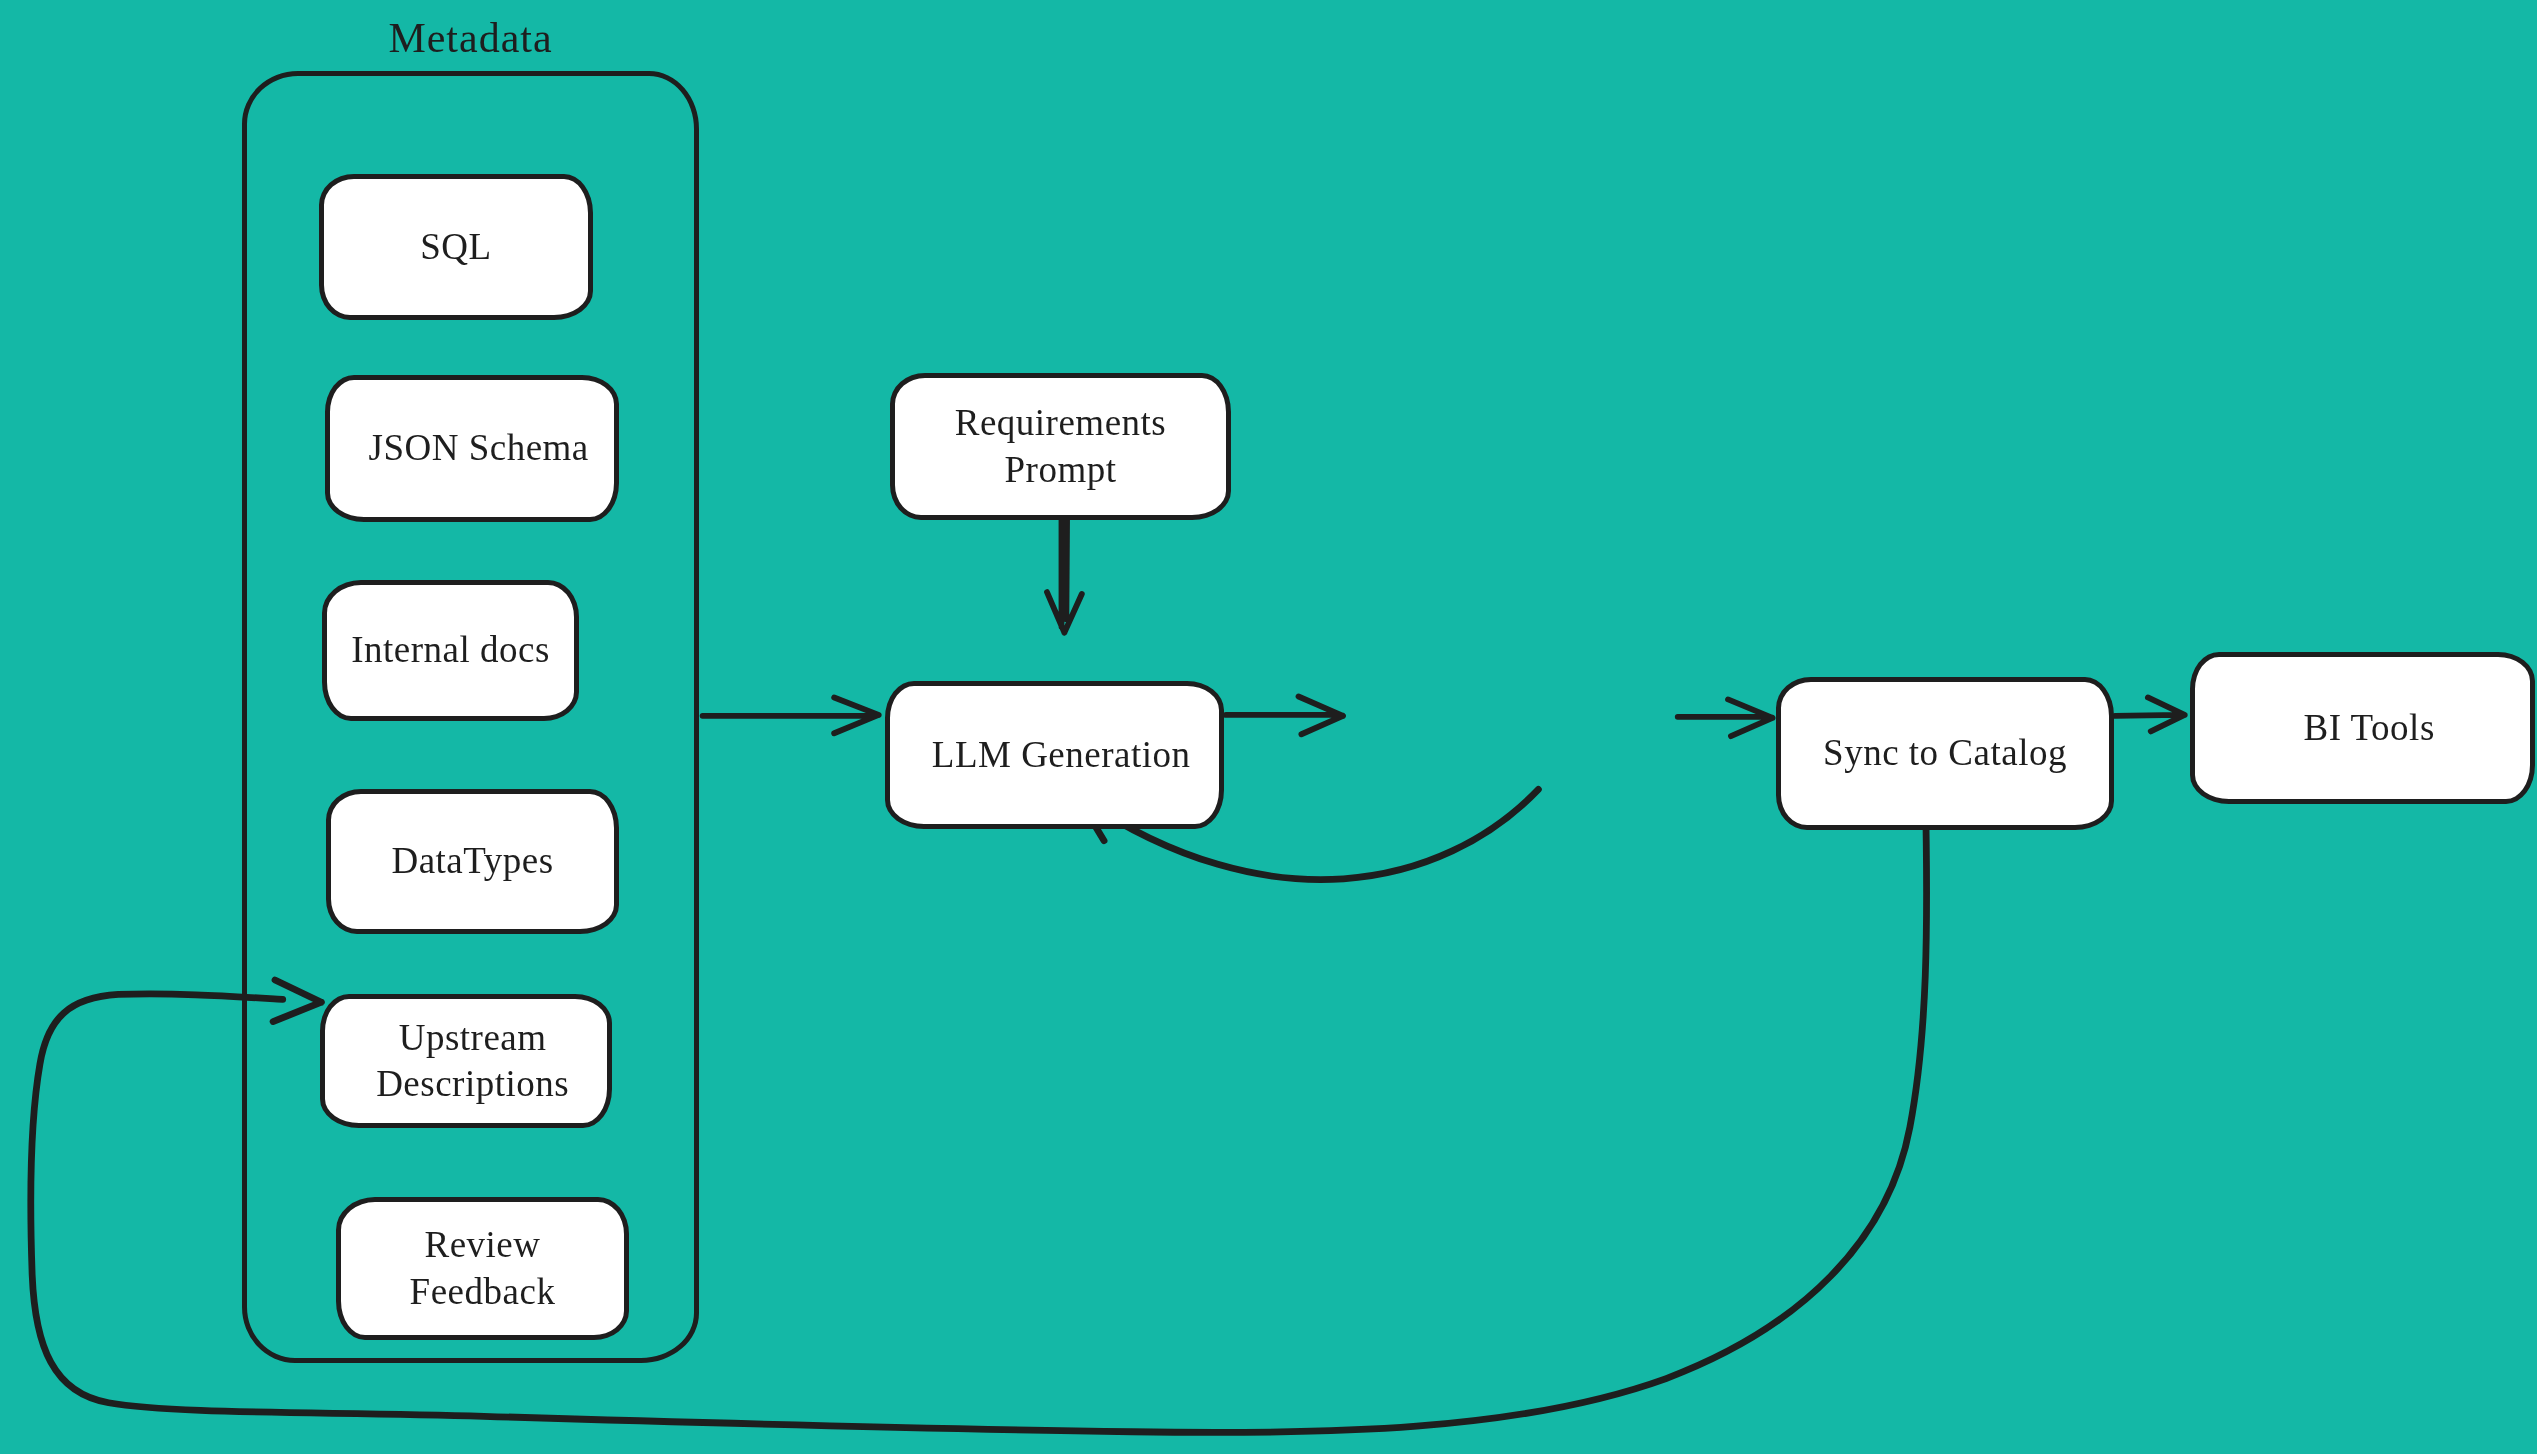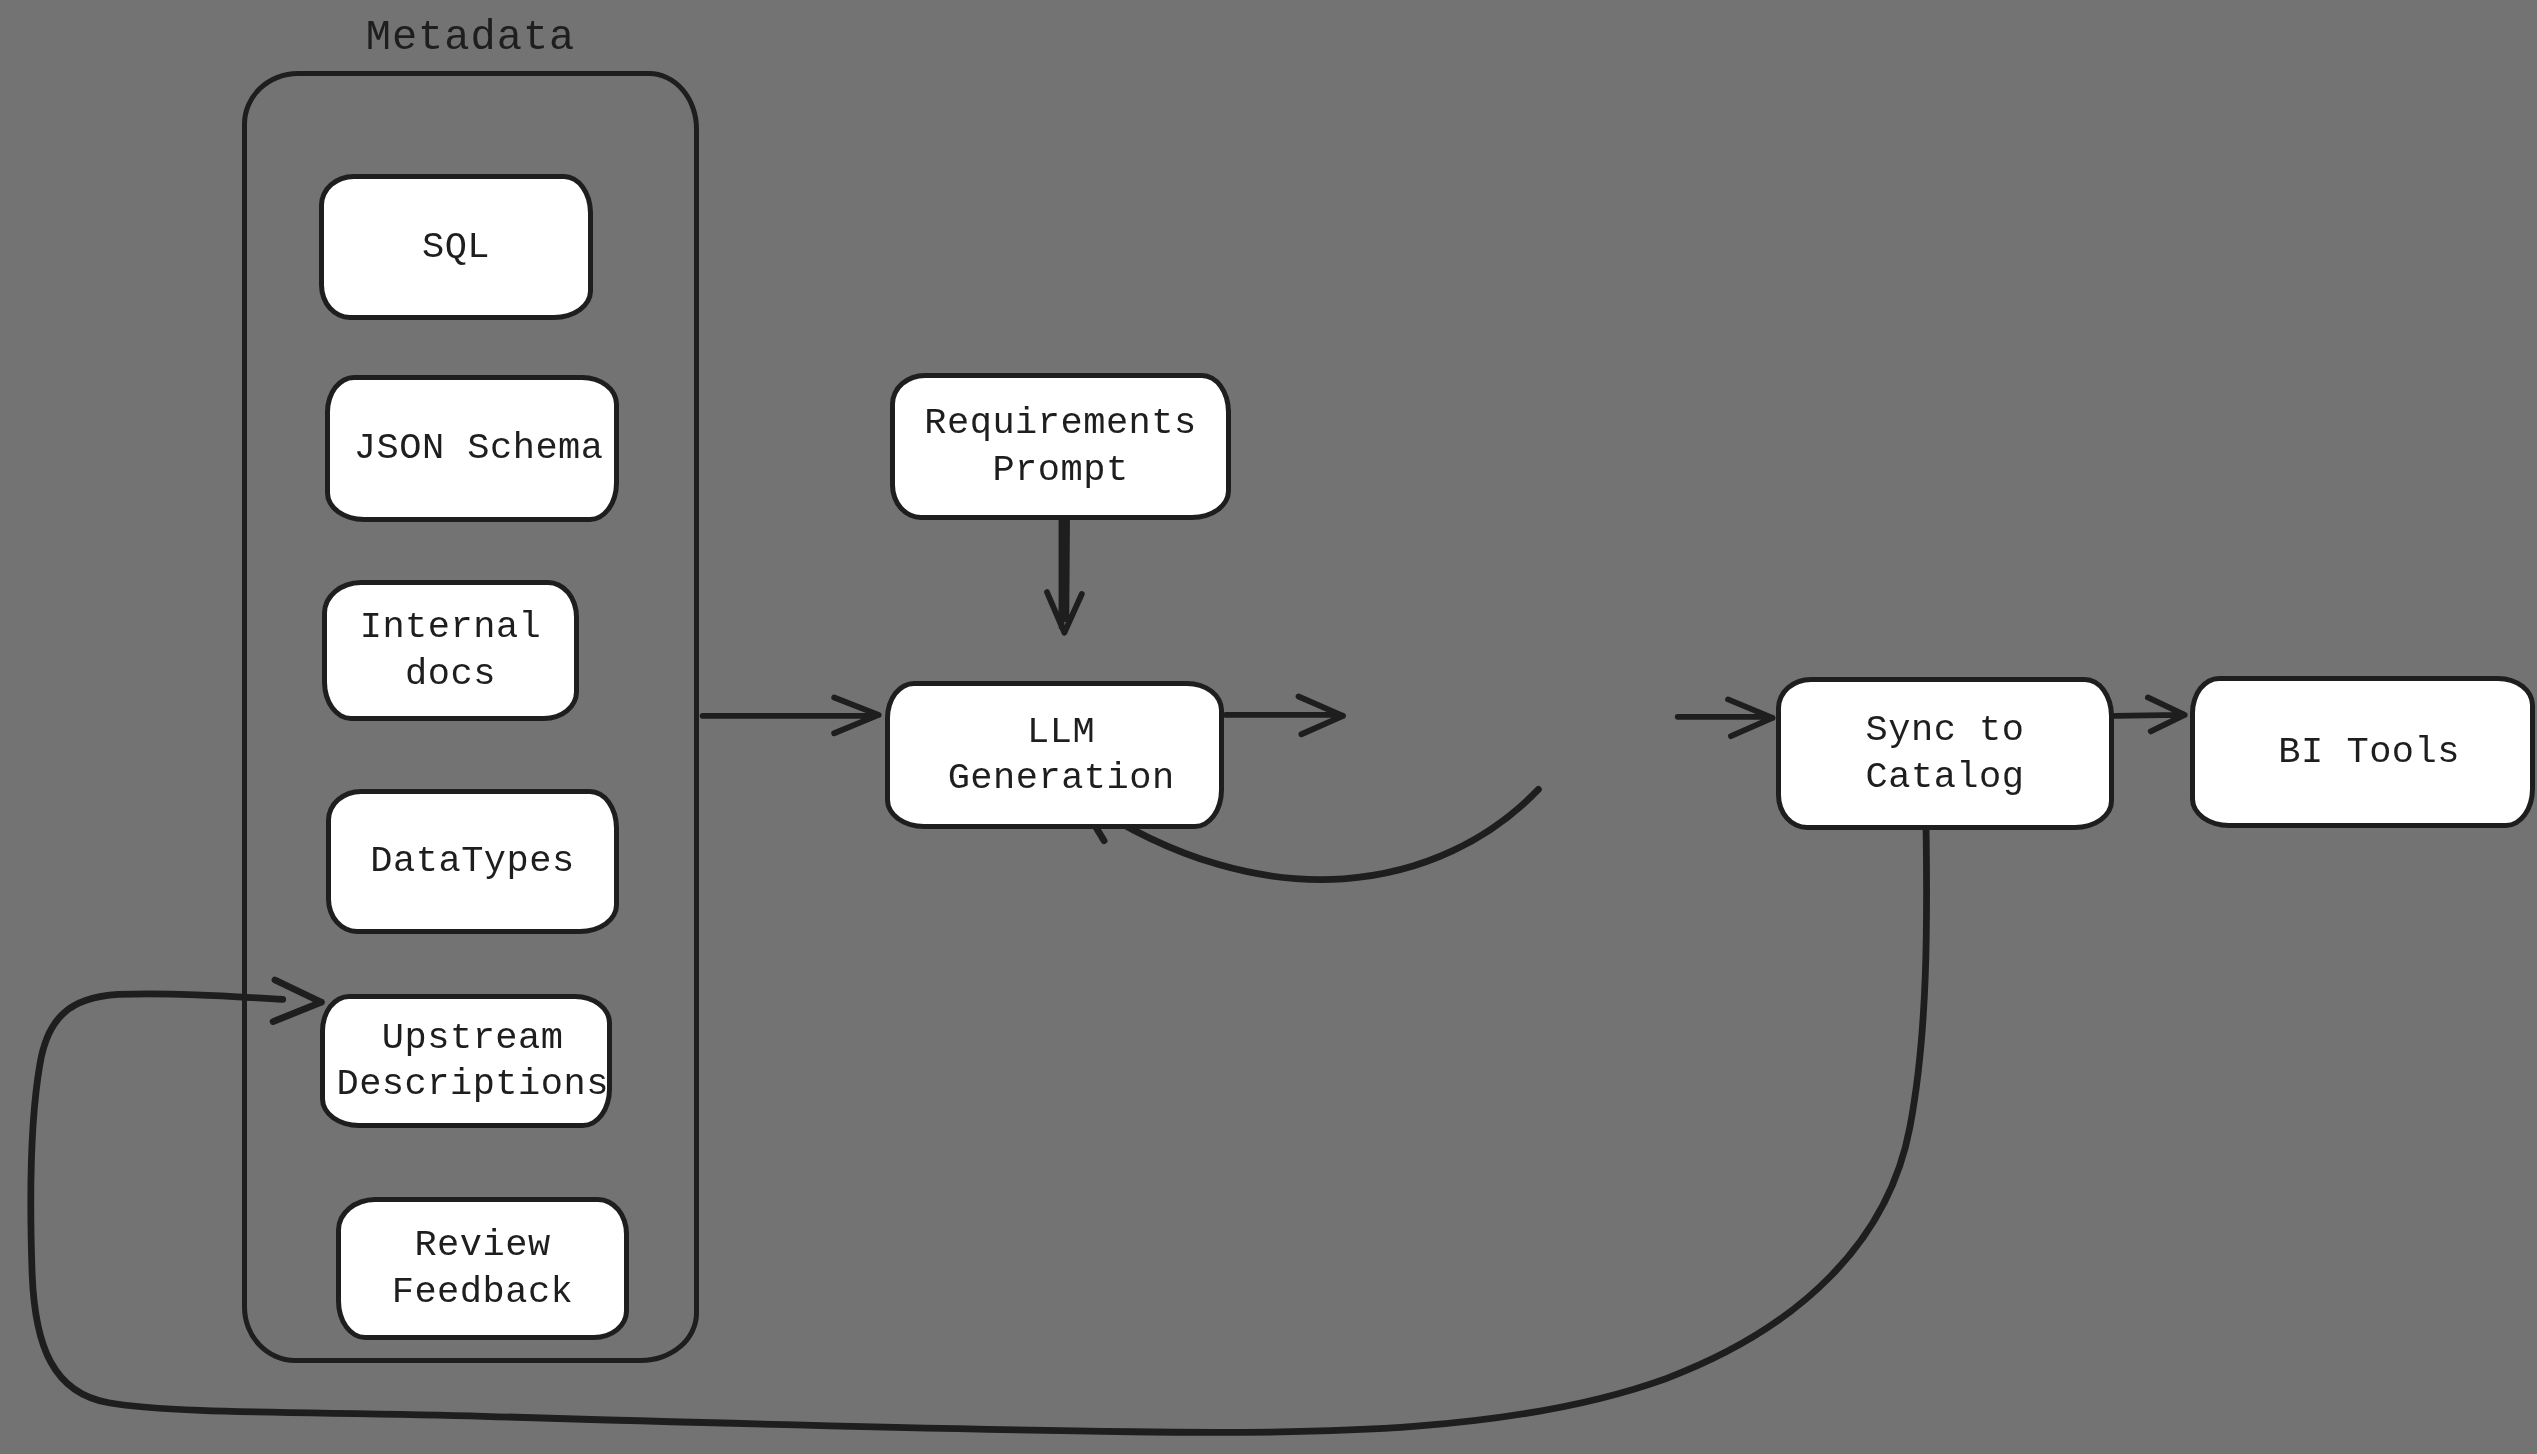--- a/index.html
+++ b/index.html
@@ -4,23 +4,23 @@
 <style>
   html, body {
     margin: 0;
     padding: 0;
     background: #ffffff;
   }
   .canvas {
     position: relative;
     width: 2538px;
     height: 1454px;
-    background: #737373;
+    background: #14b8a6;
     overflow: hidden;
-    font-family: Liberation Mono, monospace;
+    font-family: Liberation Serif, serif;
     color: #1e1e1e;
   }
   .edges-layer {
     position: absolute;
     left: 0;
     top: 0;
     width: 2538px;
     height: 1454px;
   }
   .edge {
@@ -128,18 +128,18 @@
 
   <div class="node r2" style="left:885px; top:640px; width:339px; height:148px;">
     <span>LLM Generation</span>
   </div>
 
 
   <div class="node r1" style="left:1776px; top:636px; width:338px; height:153px;">
     <span>Sync to Catalog</span>
   </div>
 
-  <div class="node r2" style="left:2190px; top:635px; width:345px; height:152px;">
+  <div class="node r2" style="left:2190px; top:611px; width:345px; height:152px;">
     <span>BI Tools</span>
   </div>
 
 </div>
 
 
 </body></html>

